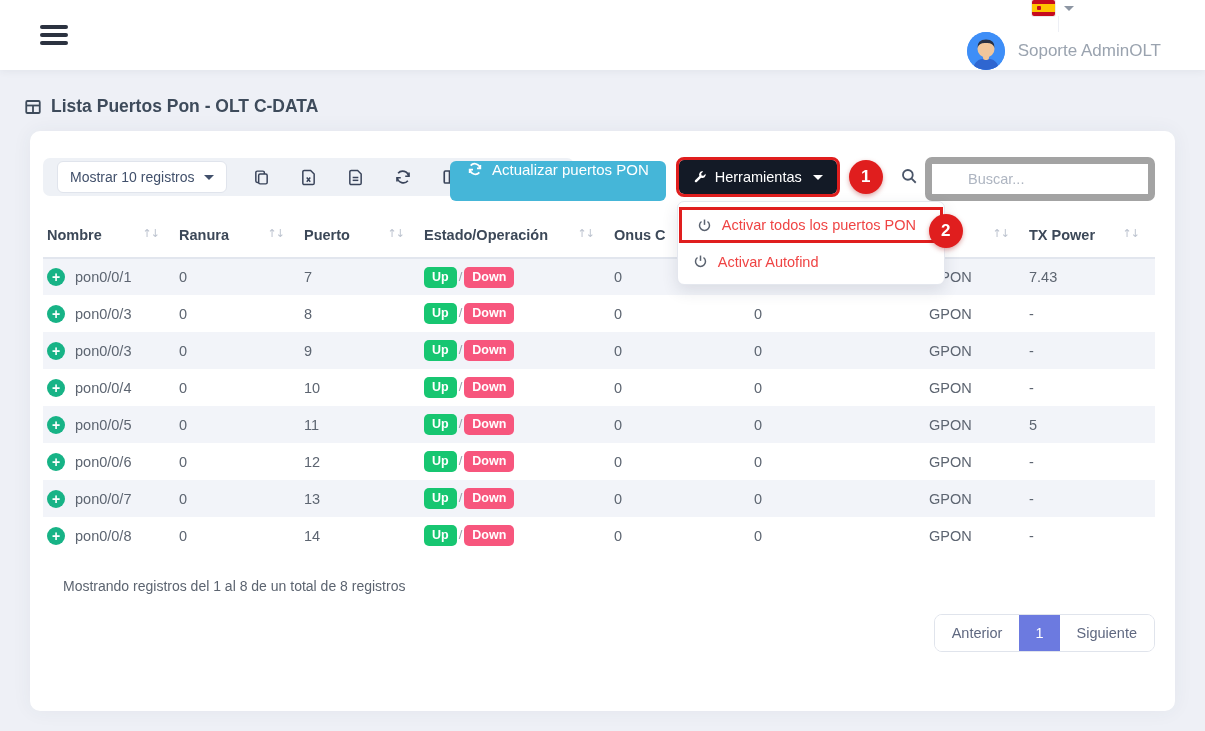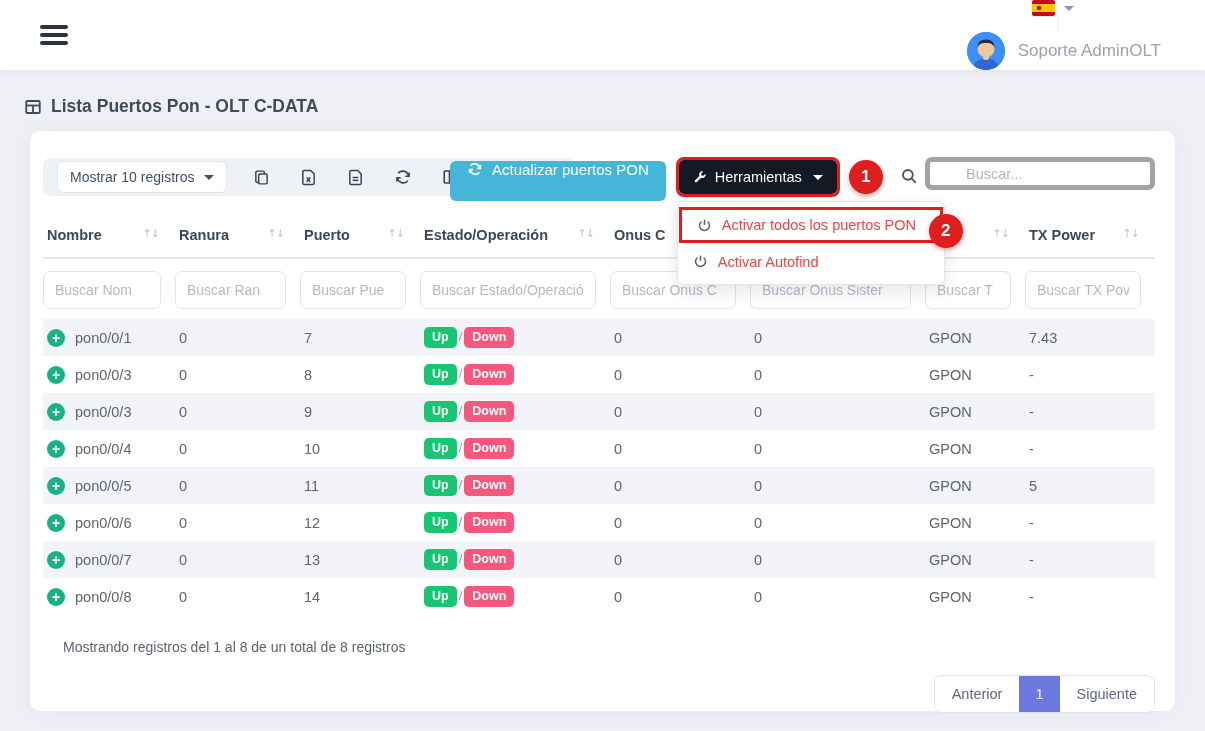--- a/index.html
+++ b/index.html
@@ -52,21 +52,21 @@
   .circle-1 { left:calc(100% + 12px); top:50%; transform:translateY(-50%); }
   .dropdown-menu { position:absolute; left:-2px; top:41px; width:268px; background:#fff;
                    border:1px solid #e4e7ee; border-radius:7px; box-shadow:0 6px 16px rgba(40,50,70,.12);
                    padding:5px 0 6px; z-index:22; }
   .menu-item { display:flex; align-items:center; gap:10px; height:33px; padding:0 15px;
                font-size:14.5px; color:#ef4444; cursor:pointer; white-space:nowrap; }
   .red-box { border:3px solid var(--red); margin:0 1px 2px; }
   .red-box .menu-item { height:30px; }
   .circle-2 { left:251px; top:12px; }
   .search-box { position:relative; margin-left:auto; margin-top:2px; }
-  .search-box input { width:230px; height:33px; border:5px solid #a3a3a3; border-radius:7px;
+  .search-box input { width:230px; height:44px; border:7px solid #a3a3a3; border-radius:7px;
                       padding:0 12px 0 36px; font-size:14.5px; font-family:inherit; color:#41506b; background:#fff;margin-left:36px; }
   .search-box input::placeholder { color:#aeb5c1; }
   .search-box .mag { position:absolute; left:11px; top:10px; }
 
   
   table { width:1112px; border-collapse:collapse; table-layout:fixed; }
   thead th { text-align:left; font-size:14.5px; font-weight:bold; color:#3c4858;
              padding:12px 0 14px 4px; border-bottom:2px solid #e2e6ee; cursor:pointer; }
   thead th .sort { float:right; margin-right:16px; font-family:"DejaVu Sans", sans-serif;
                    font-size:11px; letter-spacing:-1px; color:#bcc3cf; font-weight:normal; }
@@ -244,30 +244,20 @@
       <tr>
           <th><span class="sort">↑↓</span><span>Nombre</span></th>
           <th><span class="sort">↑↓</span><span>Ranura</span></th>
           <th><span class="sort">↑↓</span><span>Puerto</span></th>
           <th><span class="sort">↑↓</span><span>Estado/Operación</span></th>
           <th><span class="sort">↑↓</span><span>Onus C</span></th>
           <th><span class="sort">↑↓</span><span>Onus Sister</span></th>
           <th><span class="sort">↑↓</span><span>Tipo</span></th>
           <th><span class="sort">↑↓</span><span>TX Power</span></th>
         </tr>
-      <tr>
-          <td class="filter-cell"><input type="text" placeholder="Buscar Nom" style=""></td>
-          <td class="filter-cell"><input type="text" placeholder="Buscar Ran" style=""></td>
-          <td class="filter-cell"><input type="text" placeholder="Buscar Pue" style=""></td>
-          <td class="filter-cell"><input type="text" placeholder="Buscar Estado/Operació" style=""></td>
-          <td class="filter-cell"><input type="text" placeholder="Buscar Onus C" style=""></td>
-          <td class="filter-cell"><input type="text" placeholder="Buscar Onus Sister" style=""></td>
-          <td class="filter-cell"><input type="text" placeholder="Buscar T" style=""></td>
-          <td class="filter-cell"><input type="text" placeholder="Buscar TX Pov" style=""></td>
-        </tr>
     </thead>
     <tbody>
         <tr>
           <td>
             <div class="name-cell">
               <span class="plus">+</span>
               <span>pon0/0/1</span>
             </div>
           </td>
           <td>0</td>

